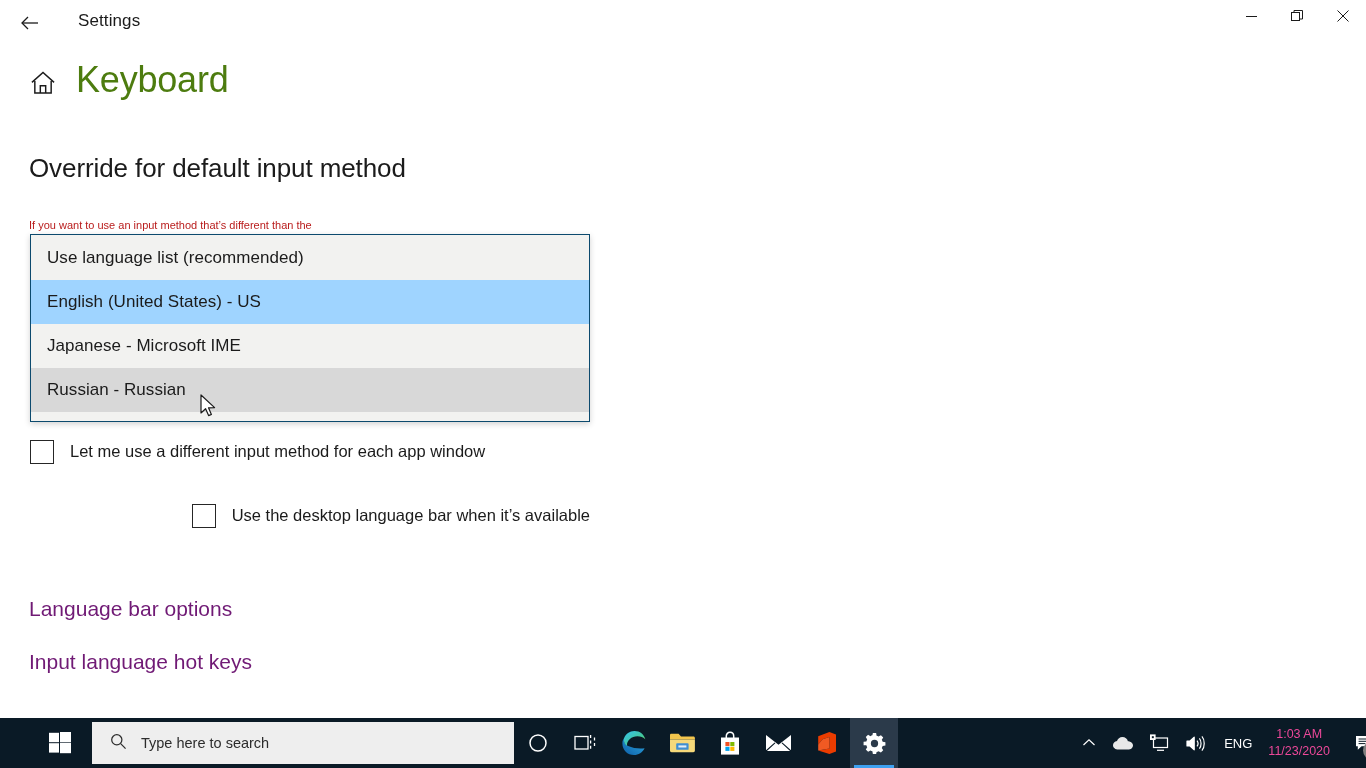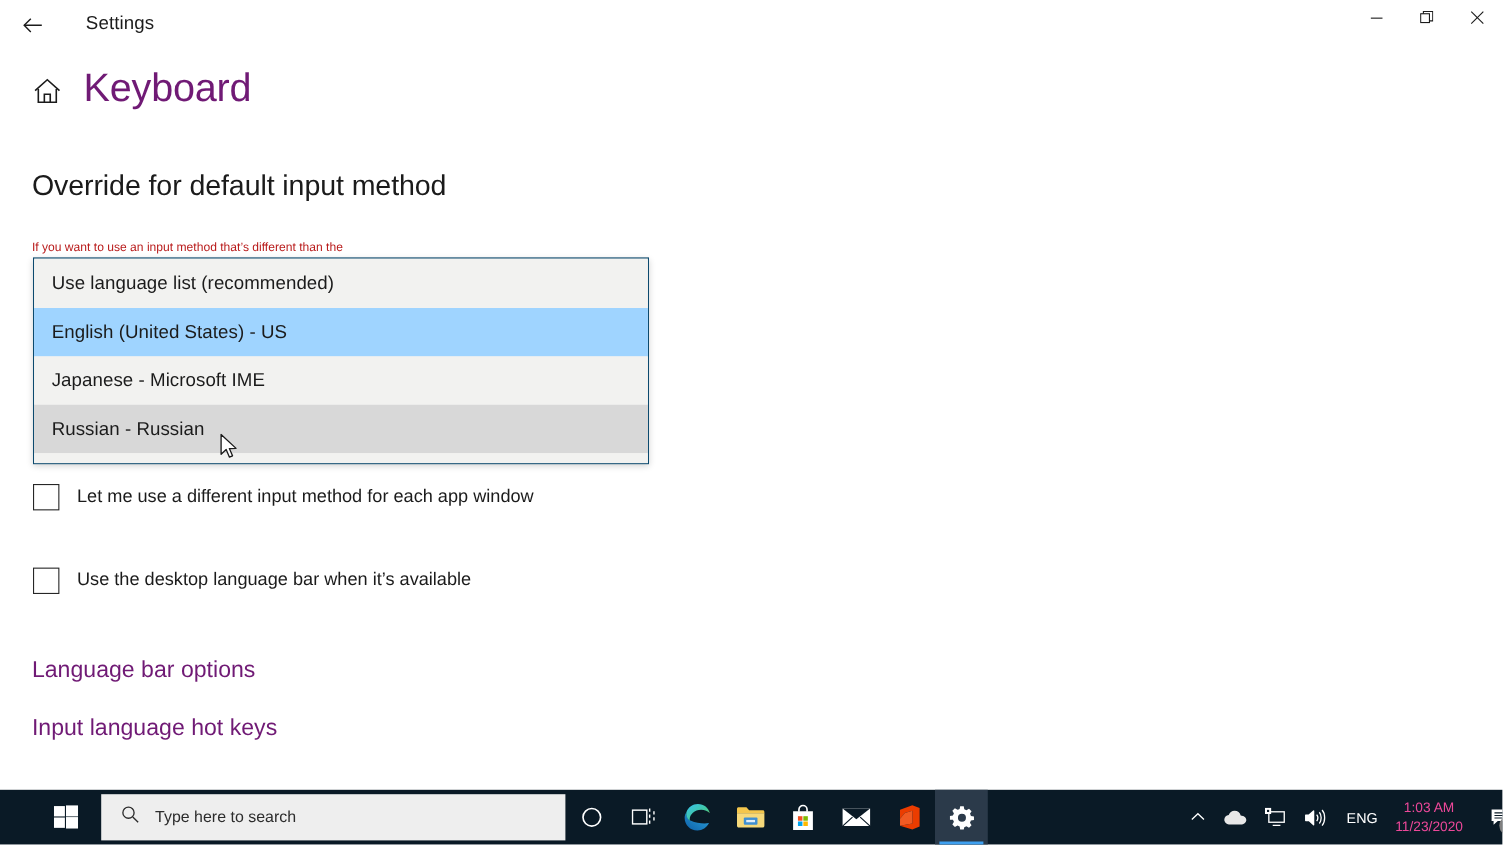--- a/index.html
+++ b/index.html
@@ -66,21 +66,21 @@
   }
   .home-icon {
     width: 30px; height: 30px;
     display: flex; align-items: center; justify-content: center;
     color: #1b1b1b;
     margin-top: 6px;
   }
   .page-title {
     font-size: 36px;
     font-weight: 400;
-    color: #701a75;
+    color: #4d7c0f;
     letter-spacing: -0.2px;
     line-height: 1;
   }
 
   
   .section-title {
     position: absolute;
     left: 29px; top: 153px;
     font-size: 26px;
     font-weight: 400;
@@ -125,21 +125,21 @@
   }
 
   
   .checkrow {
     position: absolute;
     display: flex;
     align-items: flex-start;
     gap: 16px;
   }
   .checkrow.cb1 { left: 30px; top: 440px; width: 560px; }
-  .checkrow.cb2 { left: 30px; top: 516px; width: 560px; }
+  .checkrow.cb2 { left: 30px; top: 504px; width: 560px; justify-content: flex-end; }
   .checkbox {
     width: 24px; height: 24px;
     border: 1.6px solid #262626;
     background: #ffffff;
     box-sizing: border-box;
     flex: 0 0 auto;
     margin-top: 0px;
   }
   .check-label {
     font-size: 16.5px;

